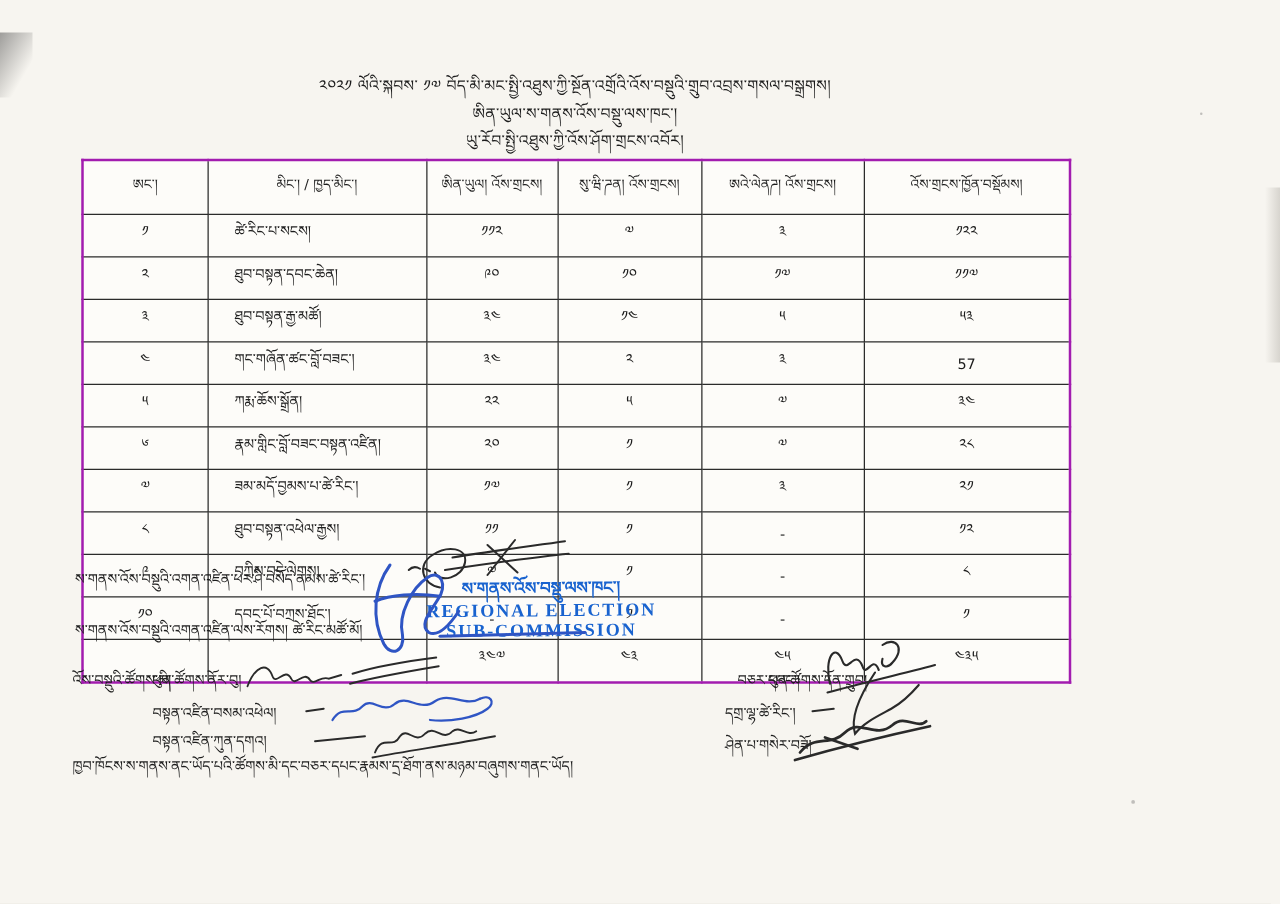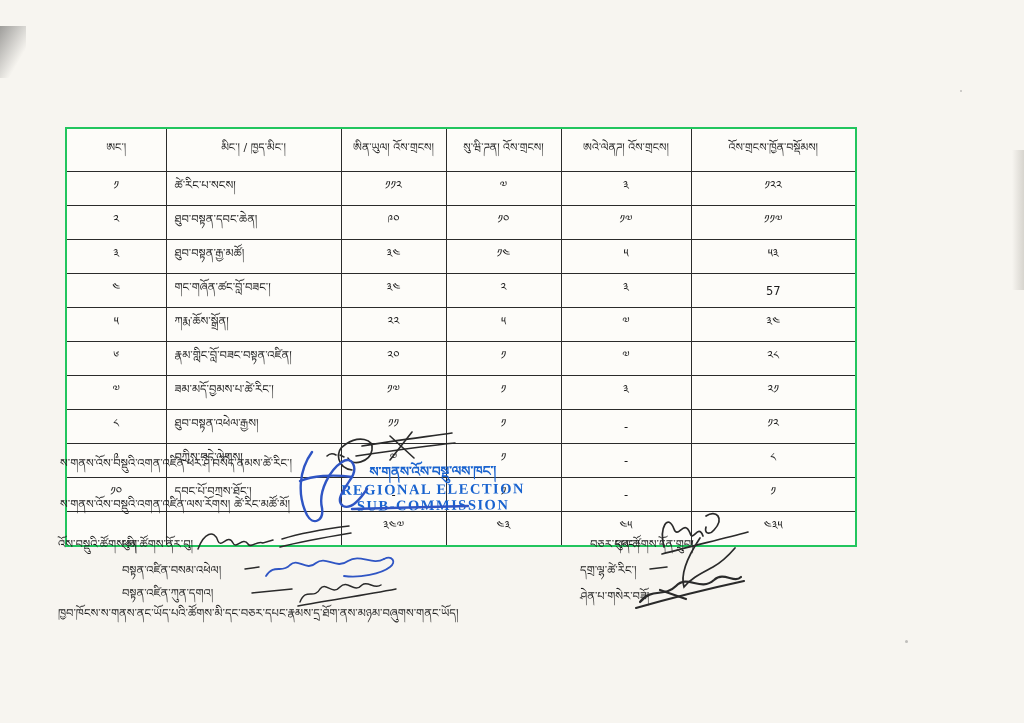--- a/index.html
+++ b/index.html
@@ -5,24 +5,24 @@
   html,body{margin:0;padding:0;background:#e9e6df;}
   .page{position:relative;width:1024px;height:723px;background:#f7f5f0;overflow:hidden;
         font-family:"DejaVu Sans",sans-serif;color:#1c1c1c;}
   .titles{position:absolute;left:0;top:58px;width:920px;text-align:center;}
   .title-line{font-size:12.5px;line-height:22px;letter-spacing:.2px;}
   .doc-table{position:absolute;left:65px;top:127px;border-collapse:collapse;table-layout:fixed;
              background:#fdfcf9;}
   .doc-table td,.doc-table th{border:1px solid #2b2b2b;font-weight:normal;
              font-size:11.5px;text-align:center;vertical-align:middle;padding:0 3px;
              overflow:hidden;white-space:nowrap;}
-  .doc-table{border:2px solid #22c55e;}
+  .doc-table{border:2px solid #a21caf;}
   .doc-table th{height:42px;font-size:11px;}
   .doc-table td{height:24px;}
-  .doc-table td.name{text-align:left;padding-left:8px;}
+  .doc-table td.name{text-align:left;padding-left:21px;}
   .num{font-size:12px;}
   .note{position:absolute;font-size:11.5px;white-space:nowrap;}
   .stamp{position:absolute;left:338px;top:461px;width:190px;text-align:center;
          color:#1963cf;transform:rotate(-.5deg);}
   .stamp .tib{font-size:13.5px;font-weight:bold;line-height:20px;}
   .stamp .en{font-family:"Liberation Serif",serif;font-weight:bold;font-size:14.5px;
              letter-spacing:1.5px;line-height:16px;}
   .sig-block{position:absolute;font-size:11.5px;white-space:nowrap;}
   .sigs{position:absolute;left:0;top:0;pointer-events:none;}
   .speck{position:absolute;background:rgba(90,90,90,.35);border-radius:50%;}
@@ -35,20 +35,25 @@
 <body>
 
 <div class="page">
 
   <div class="corner-shadow"></div>
   <div class="edge-smudge"></div>
   <div class="speck" style="left:905px;top:640px;width:3px;height:3px;"></div>
   <div class="speck" style="left:180px;top:455px;width:2px;height:2px;"></div>
   <div class="speck" style="left:960px;top:90px;width:2px;height:2px;"></div>
 
+  <div class="titles">
+    <div class="title-line">༢༠༢༡ ལོའི་སྐབས་ ༡༧ བོད་མི་མང་སྤྱི་འཐུས་ཀྱི་སྔོན་འགྲོའི་འོས་བསྡུའི་གྲུབ་འབྲས་གསལ་བསྒྲགས།</div>
+    <div class="title-line">ཨིན་ཡུལ་ས་གནས་འོས་བསྡུ་ལས་ཁང་།</div>
+    <div class="title-line">ཡུ་རོབ་སྤྱི་འཐུས་ཀྱི་འོས་ཤོག་གྲངས་འབོར།</div>
+  </div>
 
   <table class="doc-table">
     <colgroup>
       <col style="width:100px">
         <col style="width:175px">
         <col style="width:105px">
       <col style="width:115px">
         <col style="width:130px">
         <col style="width:165px">
     </colgroup>

